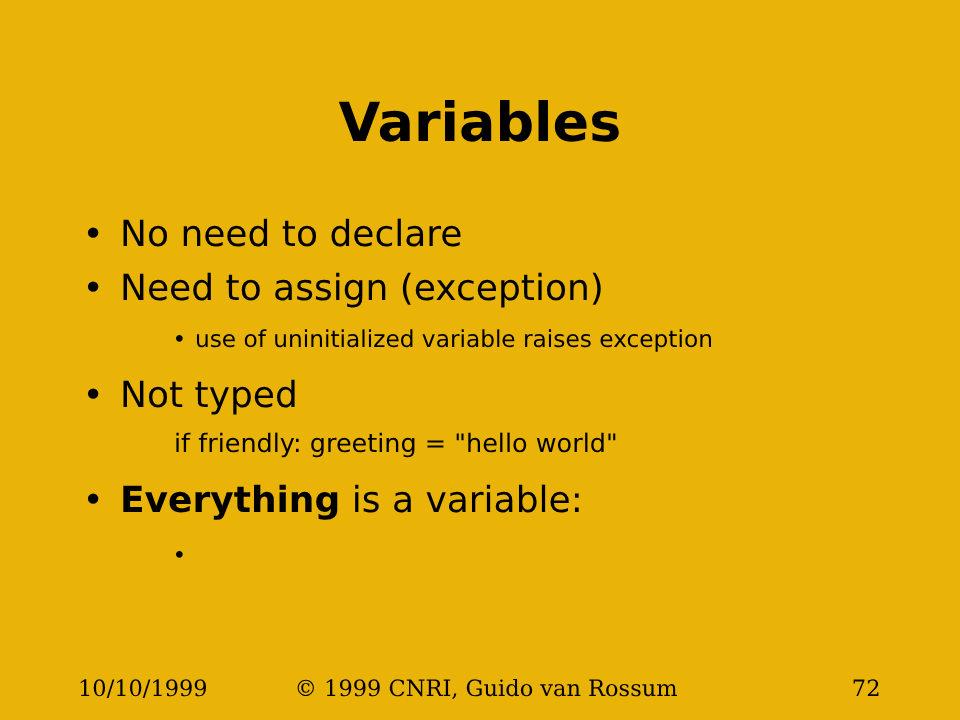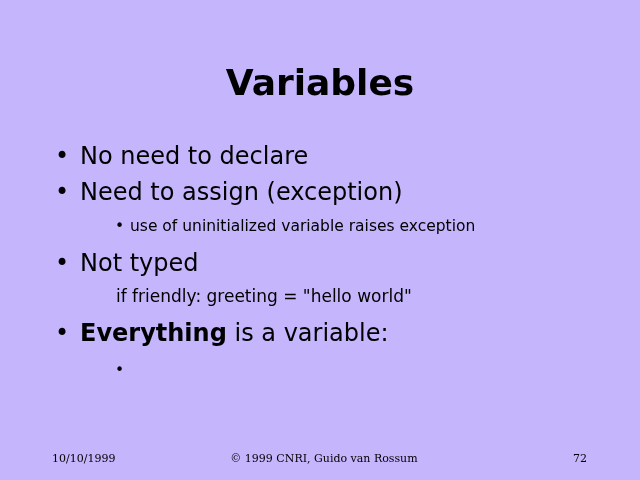--- a/index.html
+++ b/index.html
@@ -11,21 +11,21 @@
     height: 480px;
     background: #ffffff;
     font-family: "DejaVu Sans", sans-serif;
     color: #000000;
     overflow: hidden;
   }
   .slide {
     position: relative;
     width: 640px;
     height: 480px;
-    background: #c4b5fd;
+    background: #eab308;
   }
 
   
   .slide-title {
     position: absolute;
     left: 0;
     top: 62px;
     width: 640px;
     text-align: center;
     font-family: "DejaVu Sans", sans-serif;
@@ -94,21 +94,21 @@
   }
 
   
   .footer {
     position: absolute;
     left: 0;
     top: 452px;
     width: 640px;
     height: 16px;
     font-family: "DejaVu Serif", serif;
-    font-size: 11px;
+    font-size: 15px;
     line-height: 14px;
     color: #000000;
   }
   .footer-date {
     position: absolute;
     left: 52px;
     top: 0;
     white-space: nowrap;
   }
   .footer-copyright {

